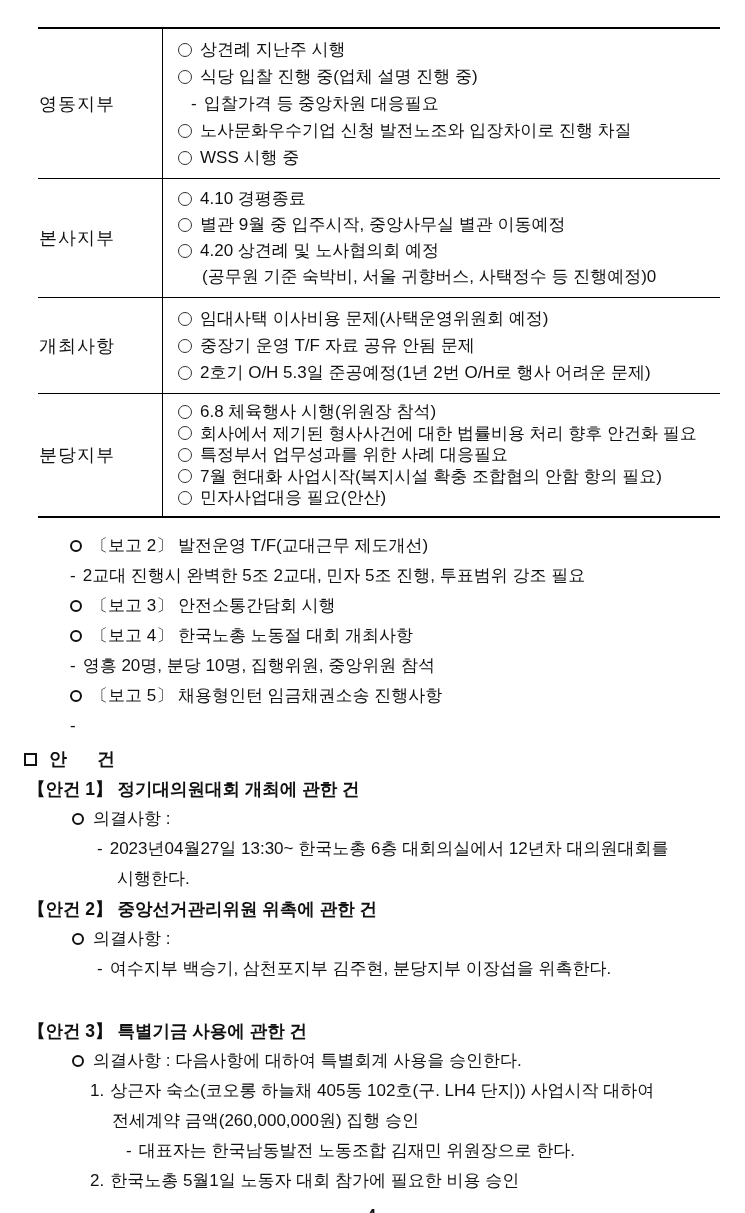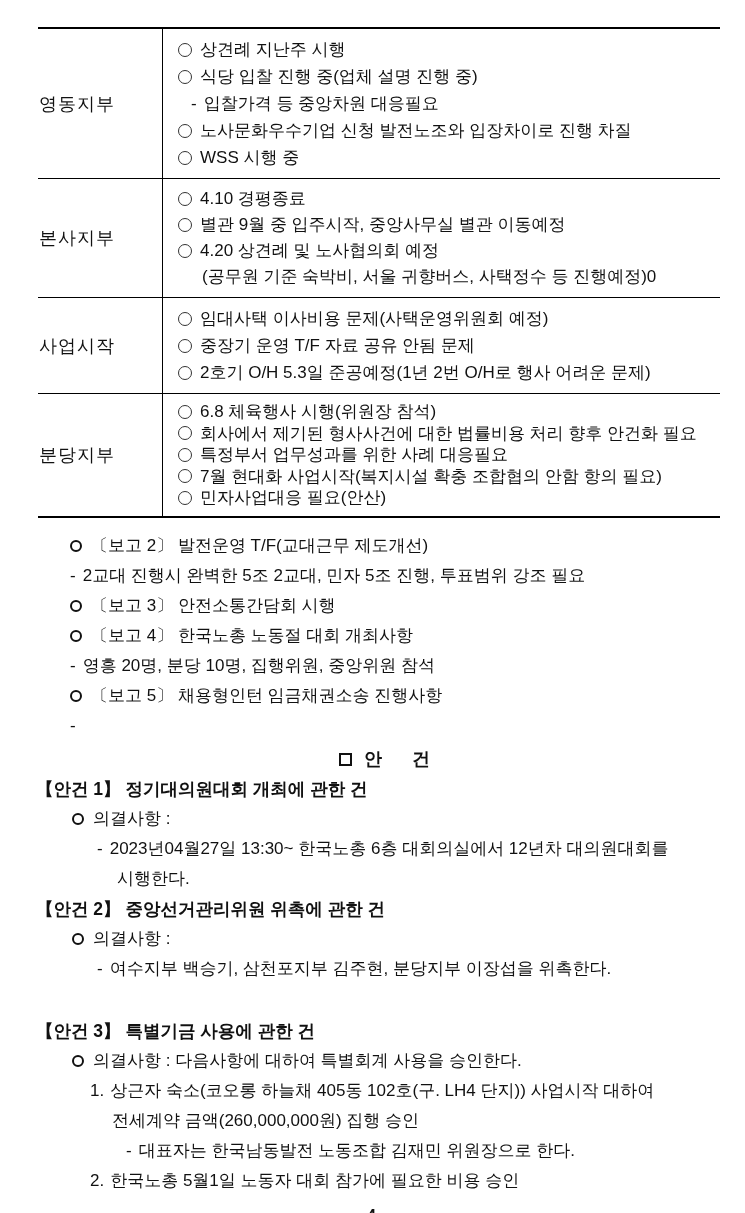--- a/index.html
+++ b/index.html
@@ -44,23 +44,23 @@
   .pl-decision-cont{padding-left:75px;}
   .pl-num{padding-left:48px;}
   .pl-num-cont{padding-left:70px;}
   .pl-num-dash{padding-left:84px;}
   .bc{display:inline-block;width:12px;height:12px;border:2.4px solid #111;
       border-radius:50%;margin-right:9px;vertical-align:-1px;box-sizing:border-box;}
   .sq{display:inline-block;width:13px;height:13px;border:2.6px solid #111;
       margin-right:12px;vertical-align:-1px;box-sizing:border-box;}
   .nummk{display:inline-block;margin-right:6px;}
 
-  .agenda-heading{padding-left:24px;margin-top:3px;font-weight:bold;font-size:18px;line-height:30px;text-align:center;}
+  .agenda-heading{padding-left:24px;margin-top:3px;font-weight:bold;font-size:18px;line-height:30px;}
   .agenda-heading .pre{white-space:pre;}
-  .agenda-title{padding-left:36px;font-weight:bold;font-size:17.5px;line-height:30px;white-space:nowrap;}
+  .agenda-title{padding-left:28px;font-weight:bold;font-size:17.5px;line-height:30px;white-space:nowrap;}
   .gap-before{margin-top:32px;}
 
   
   .footer{position:absolute;left:0;bottom:15px;width:100%;text-align:center;
           font-weight:bold;font-size:16px;letter-spacing:2px;}
 </style>
 </head>
 <body>
 
 <div class="page">
@@ -80,21 +80,21 @@
         <tr class="r1">
           <th>본사지부</th>
           <td>
             <div class="titem m-circle"><span class="tc"></span><span>4.10 경평종료</span></div>
             <div class="titem m-circle"><span class="tc"></span><span>별관 9월 중 입주시작, 중앙사무실 별관 이동예정</span></div>
             <div class="titem m-circle"><span class="tc"></span><span>4.20 상견례 및 노사협의회 예정</span></div>
             <div class="titem m-none"><span>(공무원 기준 숙박비, 서울 귀향버스, 사택정수 등 진행예정)0</span></div>
           </td>
         </tr>
         <tr class="r2">
-          <th>사업시작</th>
+          <th>개최사항</th>
           <td>
             <div class="titem m-circle"><span class="tc"></span><span>임대사택 이사비용 문제(사택운영위원회 예정)</span></div>
             <div class="titem m-circle"><span class="tc"></span><span>중장기 운영 T/F 자료 공유 안됨 문제</span></div>
             <div class="titem m-circle"><span class="tc"></span><span>2호기 O/H 5.3일 준공예정(1년 2번 O/H로 행사 어려운 문제)</span></div>
           </td>
         </tr>
         <tr class="r3">
           <th>분당지부</th>
           <td>
             <div class="titem m-circle"><span class="tc"></span><span>6.8 체육행사 시행(위원장 참석)</span></div>

